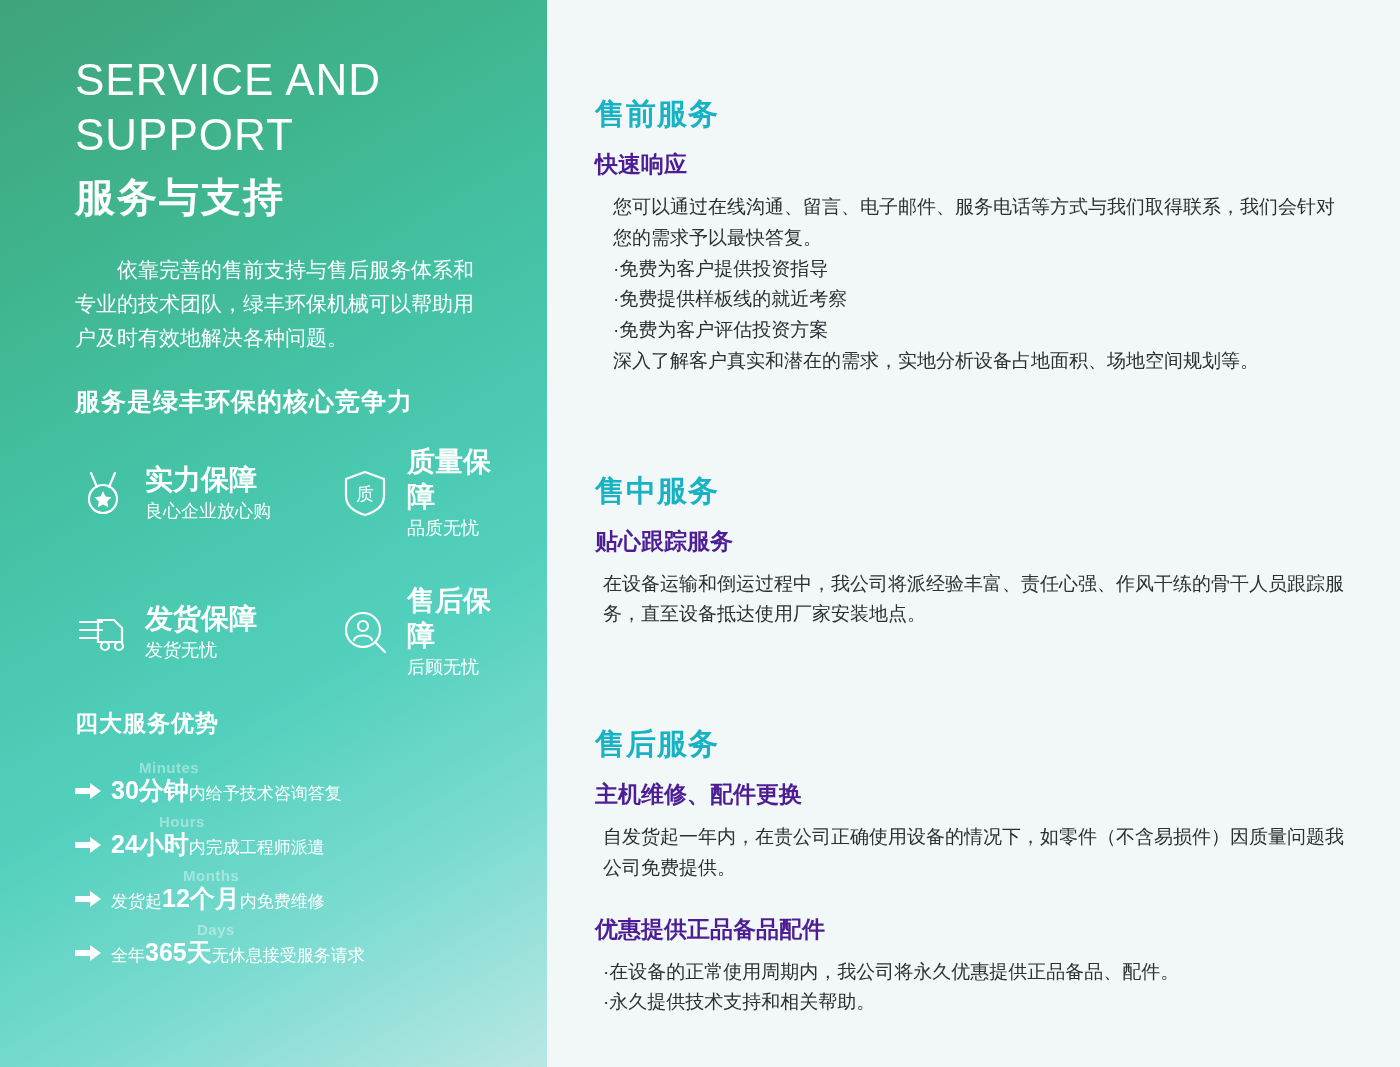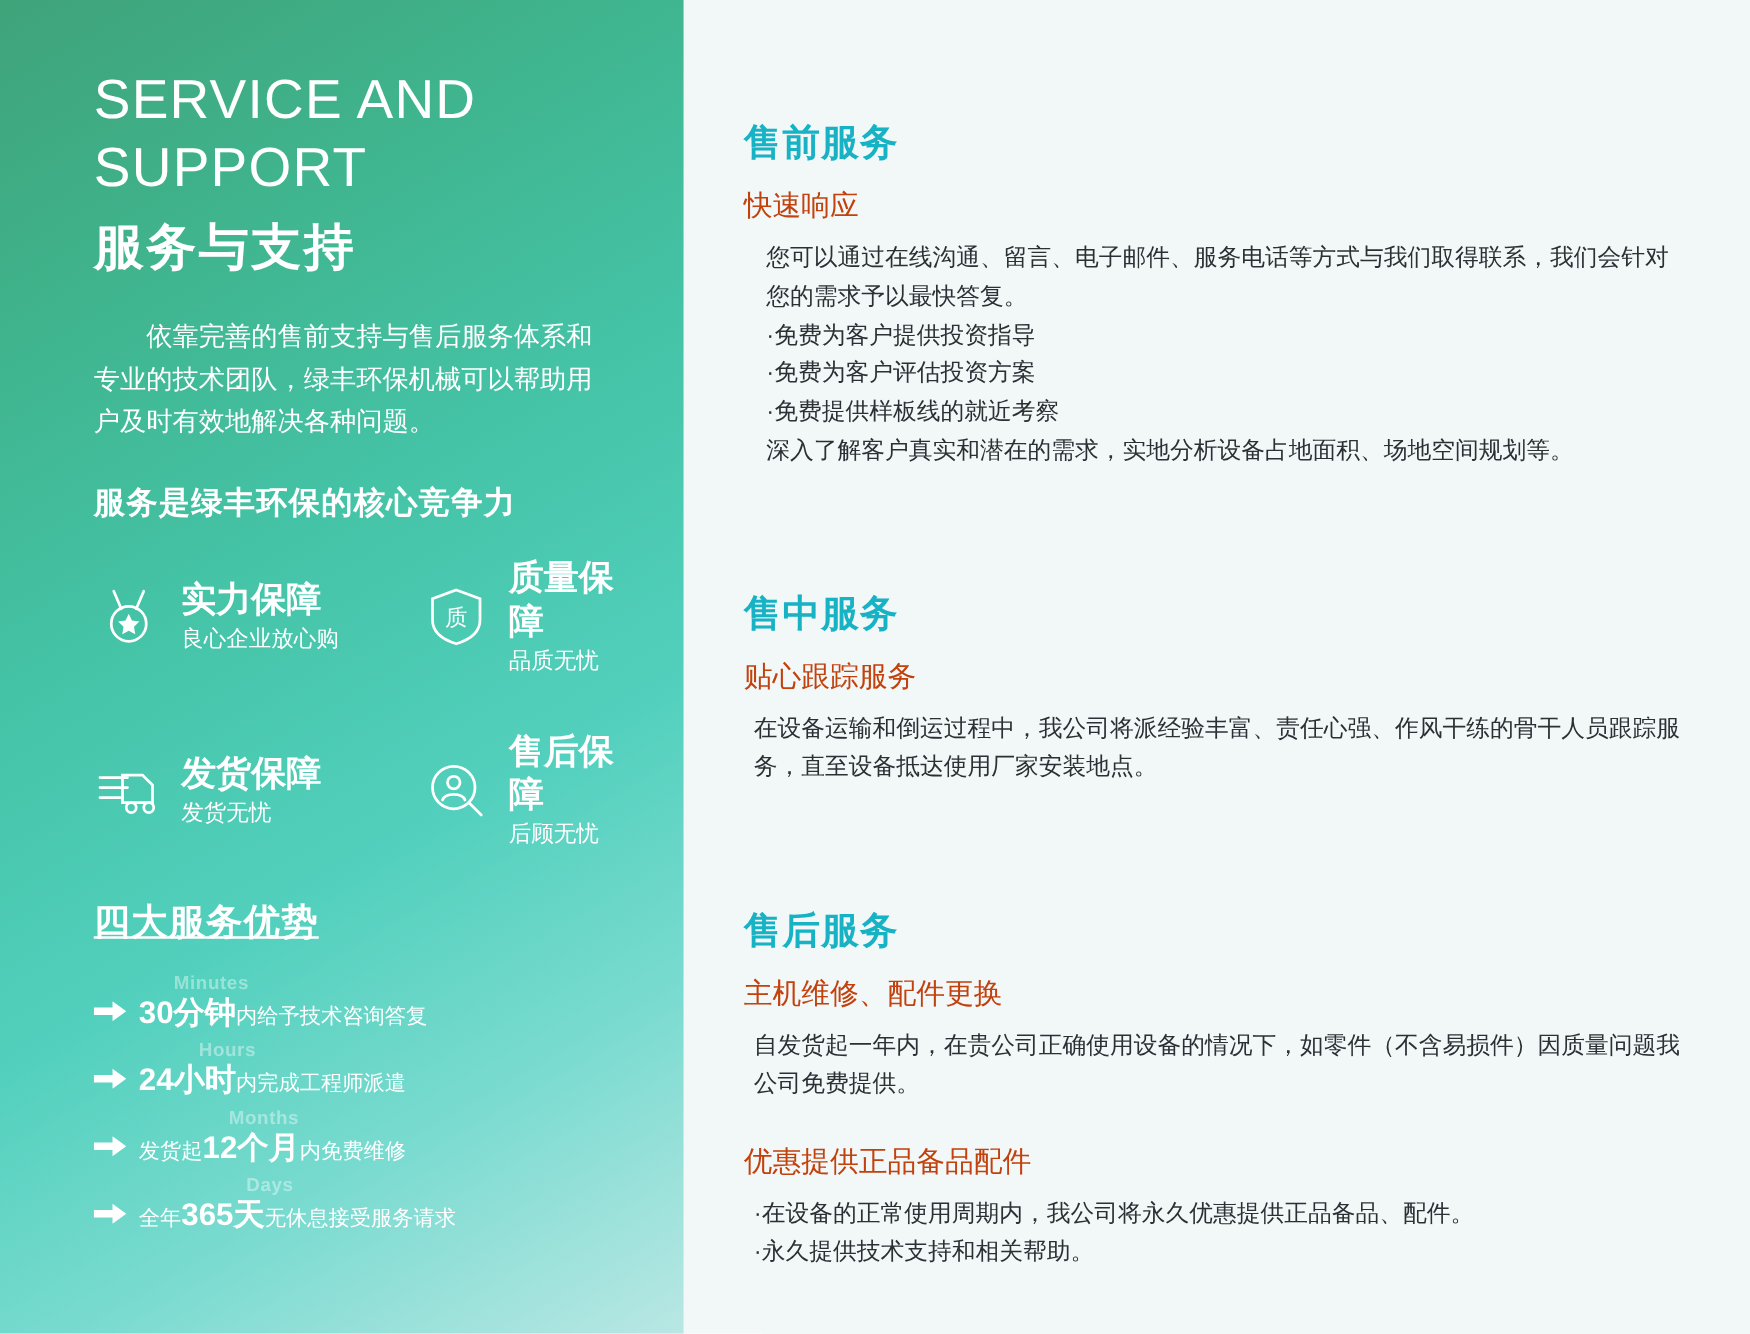--- a/index.html
+++ b/index.html
@@ -85,25 +85,24 @@
     line-height: 1.25;
   }
   .badge-text .b-sub {
     font-size: 18px;
     font-weight: 400;
     line-height: 1.4;
     margin-top: 2px;
   }
 
   .advantages-head {
-    margin-top: 38px;
-    font-size: 29px;
+    margin-top: 28px;
+    font-size: 23px;
     font-weight: 700;
     letter-spacing: 1px;
-    text-decoration: underline;
   }
   .adv-list {
     margin-top: 14px;
   }
   .adv-row {
     position: relative;
     display: flex;
     align-items: flex-end;
     height: 54px;
   }
@@ -152,22 +151,22 @@
   .r-block { margin-bottom: 10px; margin-top: 32px; }
   .r-head {
     font-size: 30px;
     font-weight: 700;
     color: #17b2c4;
     letter-spacing: 1px;
     margin: 0 0 14px 0;
   }
   .r-sub {
     font-size: 23px;
-    font-weight: 400;
-    color: #c2410c;
+    font-weight: 700;
+    color: #4c1d95;
     margin: 0 0 12px 0;
   }
   .r-para {
     font-size: 19px;
     line-height: 1.62;
     color: #2a3134;
     margin: 0;
   }
   .indent-1 { padding-left: 18px; }
   .indent-2 { padding-left: 8px; }
@@ -312,22 +311,22 @@
     </div>
   </div>
 
   <div class="right-panel">
 
     <div class="r-block">
       <div class="r-head">售前服务</div>
       <div class="r-sub">快速响应</div>
       <p class="r-para indent-1">您可以通过在线沟通、留言、电子邮件、服务电话等方式与我们取得联系，我们会针对您的需求予以最快答复。</p>
       <p class="bullet-line indent-1">·免费为客户提供投资指导</p>
+      <p class="bullet-line indent-1">·免费提供样板线的就近考察</p>
       <p class="bullet-line indent-1">·免费为客户评估投资方案</p>
-      <p class="bullet-line indent-1">·免费提供样板线的就近考察</p>
       <p class="r-para indent-1">深入了解客户真实和潜在的需求，实地分析设备占地面积、场地空间规划等。</p>
     </div>
 
     <div class="sp-52"></div>
 
     <div class="r-block">
       <div class="r-head">售中服务</div>
       <div class="r-sub">贴心跟踪服务</div>
       <p class="r-para indent-2">在设备运输和倒运过程中，我公司将派经验丰富、责任心强、作风干练的骨干人员跟踪服务，直至设备抵达使用厂家安装地点。</p>
     </div>

